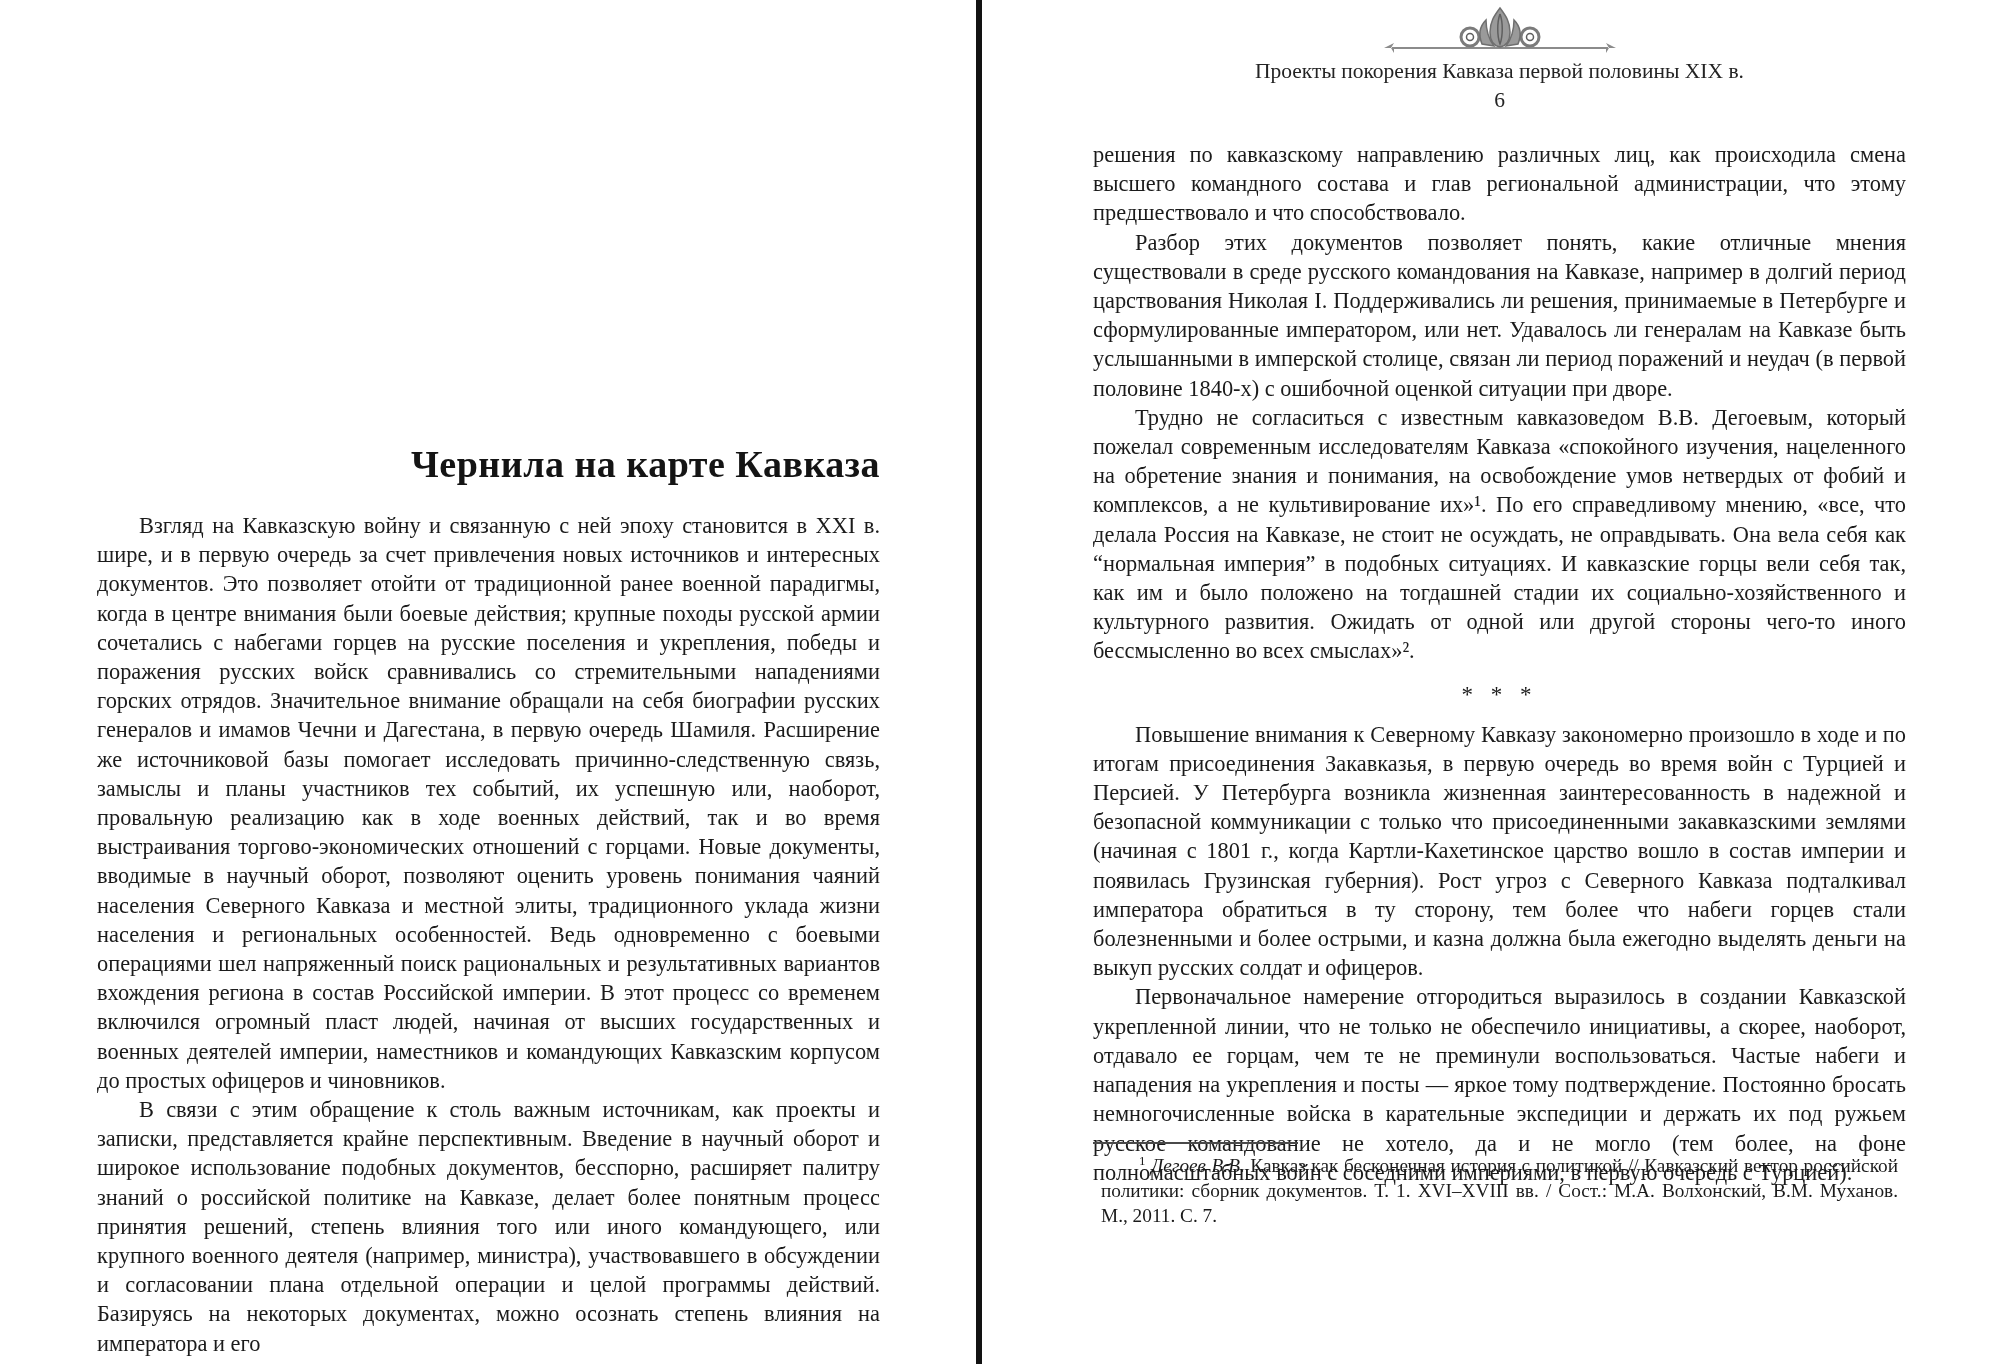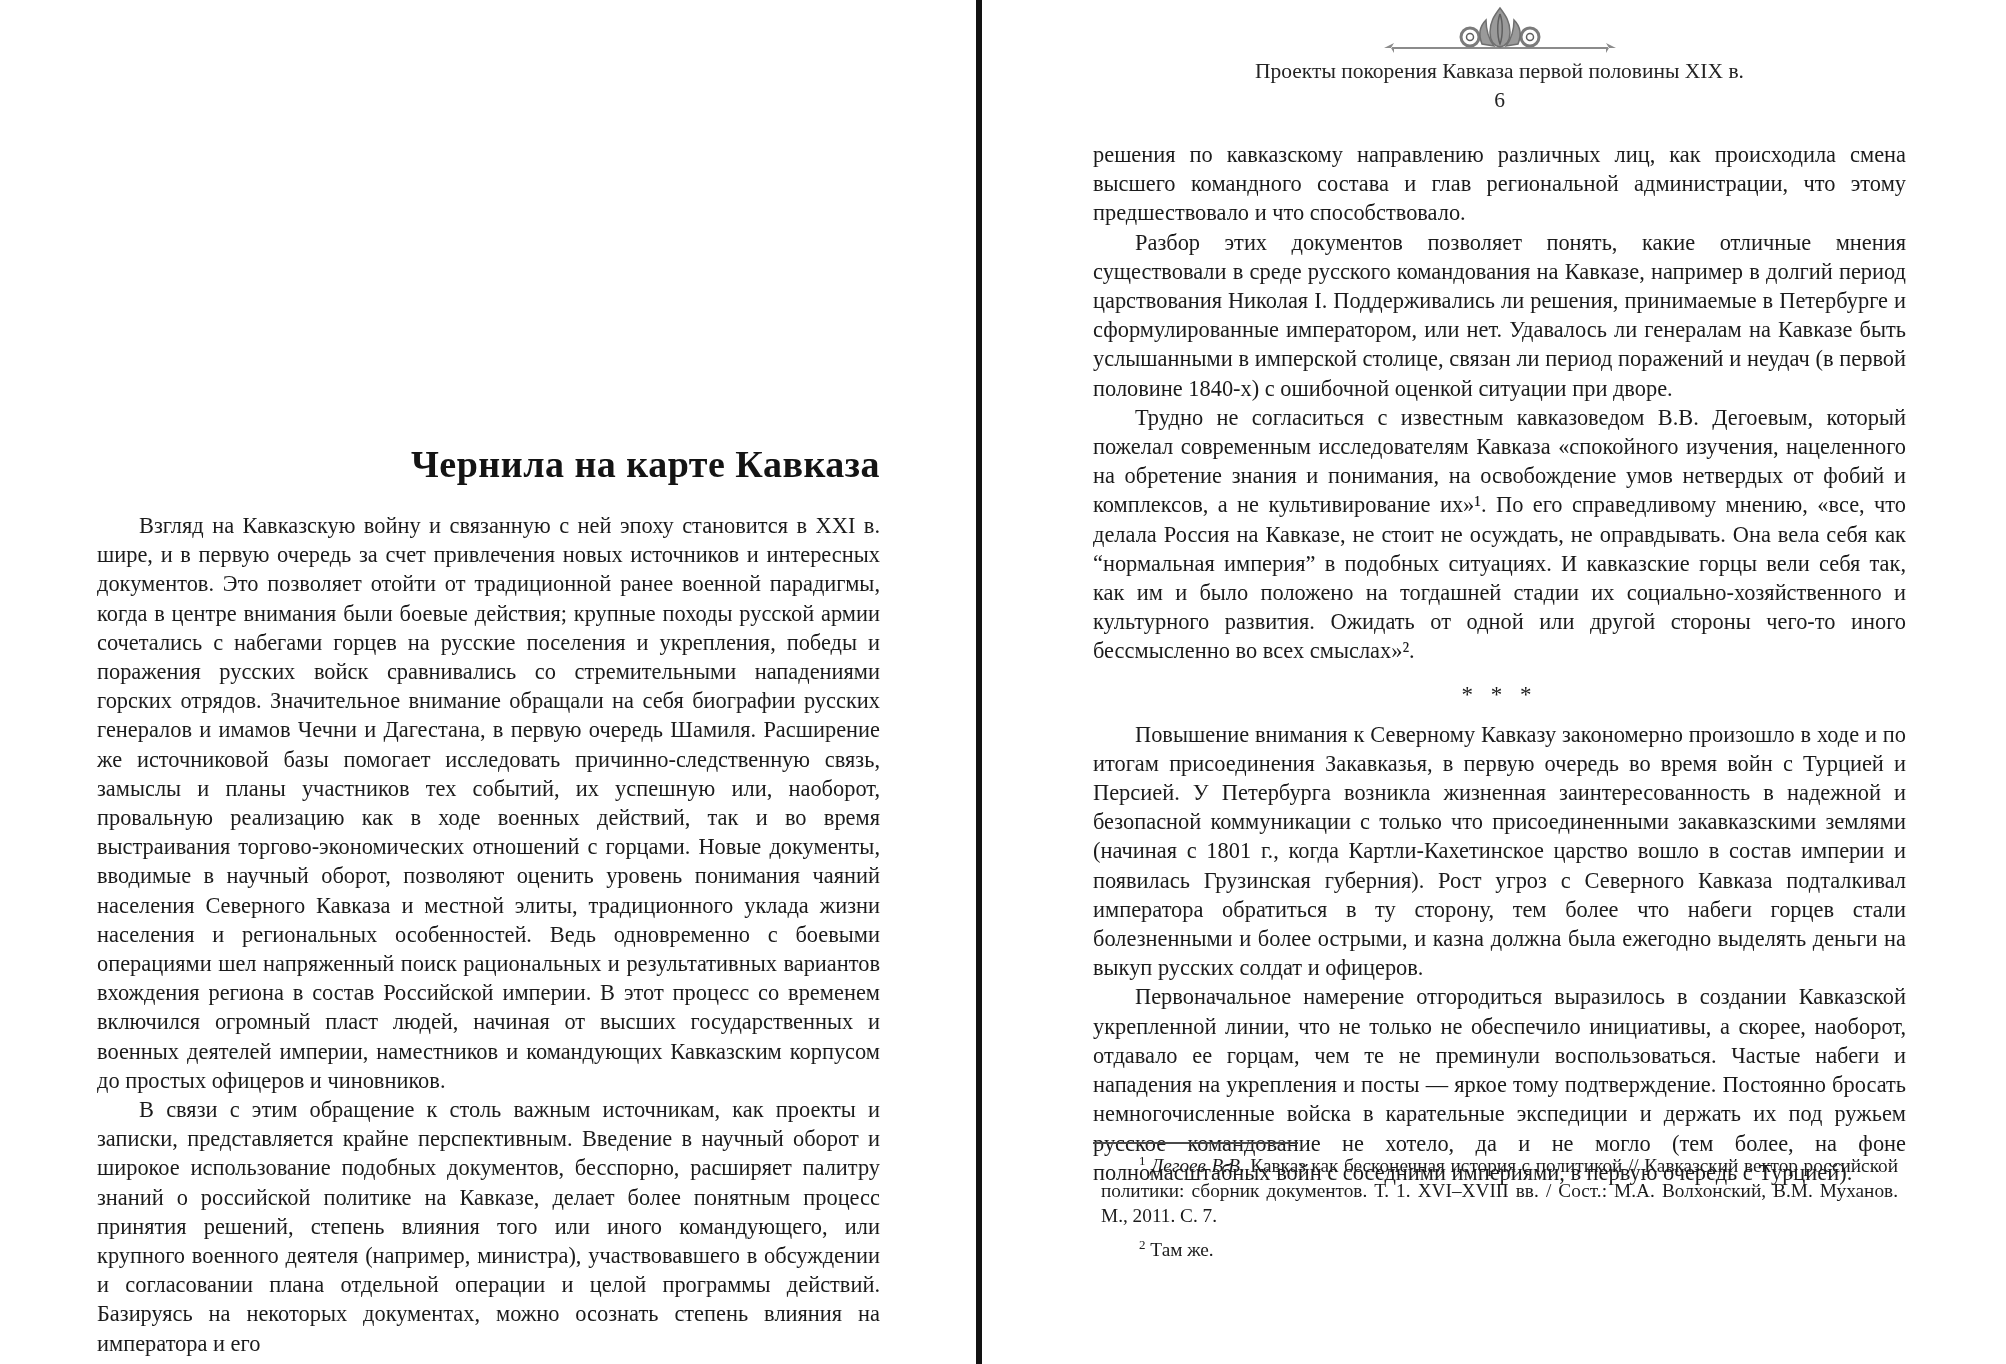--- a/index.html
+++ b/index.html
@@ -198,15 +198,14 @@
 
     <div class="section-separator">* * *</div>
 
     <p>Повышение внимания к Северному Кавказу закономерно произошло в ходе и по итогам присоединения Закавказья, в первую очередь во время войн с Турцией и Персией. У Петербурга возникла жизненная заинтересованность в надежной и безопасной коммуникации с только что присоединенными закавказскими землями (начиная с 1801 г., когда Картли-Кахетинское царство вошло в состав империи и появилась Грузинская губерния). Рост угроз с Северного Кавказа подталкивал императора обратиться в ту сторону, тем более что набеги горцев стали болезненными и более острыми, и казна должна была ежегодно выделять деньги на выкуп русских солдат и офицеров.</p>
     <p>Первоначальное намерение отгородиться выразилось в создании Кавказской укрепленной линии, что не только не обеспечило инициативы, а скорее, наоборот, отдавало ее горцам, чем те не преминули воспользоваться. Частые набеги и нападения на укрепления и посты — яркое тому подтверждение. Постоянно бросать немногочисленные войска в карательные экспедиции и держать их под ружьем русское командование не хотело, да и не могло (тем более, на фоне полномасштабных войн с соседними империями, в первую очередь с Турцией).</p>
   </div>
 
   <div class="footnotes">
     <div class="footnote-rule"></div>
     <p><sup>1</sup> <span class="fn-author">Дегоев В.В.</span> <span>Кавказ как бесконечная история с политикой // Кавказский вектор российской политики: сборник документов. Т. 1. XVI–XVIII вв. / Сост.: М.А. Волхонский, В.М. Муханов. М., 2011. С. 7.</span></p>
-    <p><sup>2</sup> <span>Там же.</span></p>
   </div>
 </section>
 
 </body></html>

